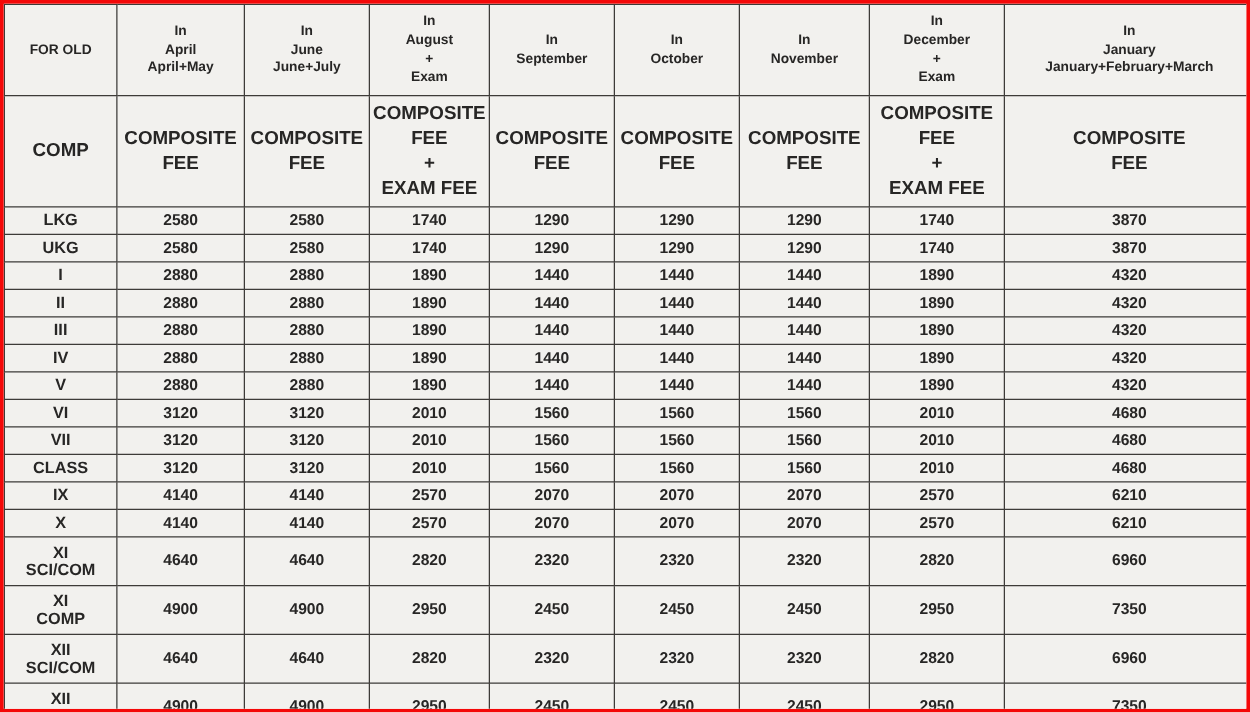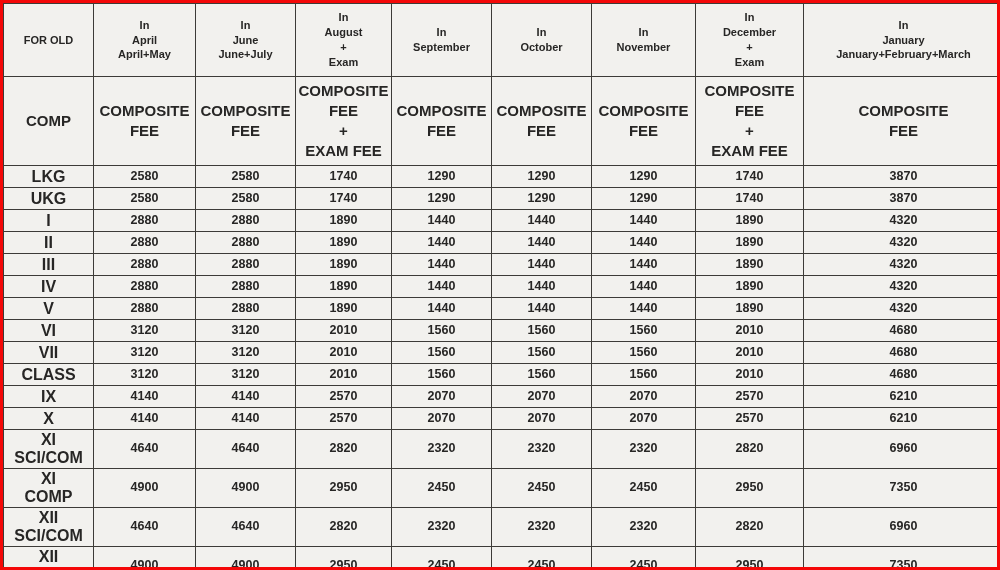--- a/index.html
+++ b/index.html
@@ -30,21 +30,21 @@
     color: #272625;
     font-weight: bold;
     white-space: pre-line;
     padding: 0 2px;
     overflow: hidden;
   }
   tr.hdr-period th { font-size: 11px; line-height: 1.35; height: 72px; }
   tr.hdr-fee th    { font-size: 15px; line-height: 1.35; height: 88px; }
   tr.data-row td   { font-size: 12.5px; height: 21px; line-height: 1.1; }
   tr.data-row.tall td { height: 38px; }
-  tr.data-row td.class-cell { font-size: 16px; }
+  tr.data-row td.class-cell { font-size: 13px; }
 </style>
 </head>
 <body>
 
 <div class="scan-frame">
   <table class="fee-table">
     <colgroup>
         <col style="width: 90px;">
         <col style="width: 102px;">
         <col style="width: 100px;">

